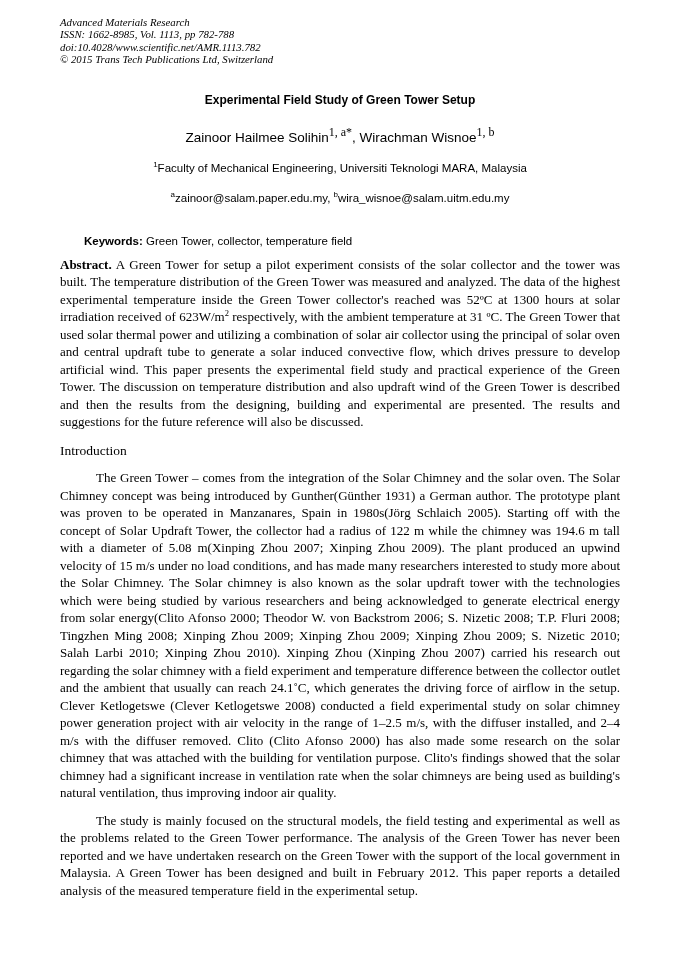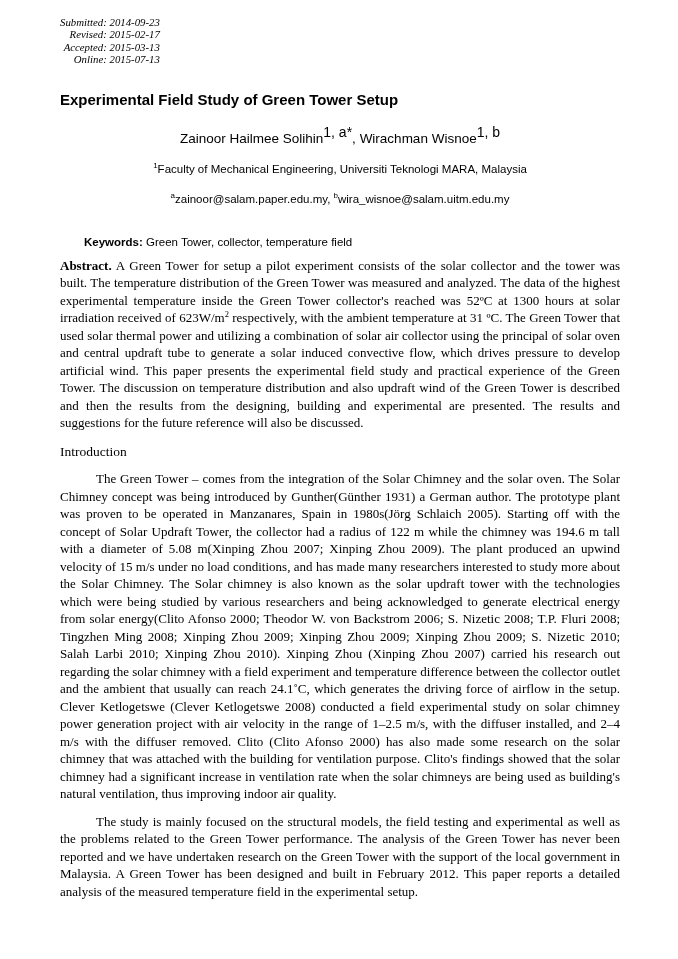--- a/index.html
+++ b/index.html
@@ -21,33 +21,34 @@
     font-family: "Liberation Serif", serif;
     font-style: italic;
     font-size: 10.8px;
     line-height: 12.4px;
     white-space: nowrap;
   }
   .pub-right { text-align: right; }
   
   .paper-title {
     margin: 25px 0 15px 0;
+    text-align: center;
     font-family: "Liberation Sans", sans-serif;
     font-weight: bold;
-    font-size: 15px;
+    font-size: 12px;
     line-height: 18px;
   }
   .authors-line {
     margin: 14px 0 0 0;
     text-align: center;
     font-family: "Liberation Sans", sans-serif;
     font-size: 13.5px;
     line-height: 16px;
   }
-  .authors-line sup { font-size: 14px; }
+  .authors-line sup { font-size: 12px; font-family: Liberation Serif, serif; }
   .affiliation-line, .emails-line {
     margin: 13px 0 0 0;
     text-align: center;
     font-family: "Liberation Sans", sans-serif;
     font-size: 11.5px;
     line-height: 14px;
   }
   .affiliation-line sup, .emails-line sup { font-size: 8px; }
   
   .keywords-line {
@@ -76,25 +77,25 @@
     line-height: 17.5px;
   }
   .indent-para { margin-top: 10px; text-indent: 36px; }
 </style>
 </head>
 <body>
 
 <div class="page">
 
   <header class="pub-header">
-    <div class="pub-right">
-      <div>Submitted: 2014-09-23</div>
-      <div>Revised: 2015-02-17</div>
-      <div>Accepted: 2015-03-13</div>
-      <div>Online: 2015-07-13</div>
+    <div class="pub-left">
+      <div>Advanced Materials Research</div>
+      <div>ISSN: 1662-8985, Vol. 1113, pp 782-788</div>
+      <div>doi:10.4028/www.scientific.net/AMR.1113.782</div>
+      <div>© 2015 Trans Tech Publications Ltd, Switzerland</div>
     </div>
   </header>
 
   <h1 class="paper-title">Experimental Field Study of Green Tower Setup</h1>
 
   <p class="authors-line"><span>Zainoor Hailmee Solihin</span><sup>1, a*</sup><span>, </span><span>Wirachman Wisnoe</span><sup>1, b</sup></p>
 
   <p class="affiliation-line"><sup>1</sup><span>Faculty of Mechanical Engineering, Universiti Teknologi MARA, Malaysia</span></p>
 
   <p class="emails-line"><sup>a</sup><span>zainoor@salam.paper.edu.my</span><span>, </span><sup>b</sup><span>wira_wisnoe@salam.uitm.edu.my</span></p>

